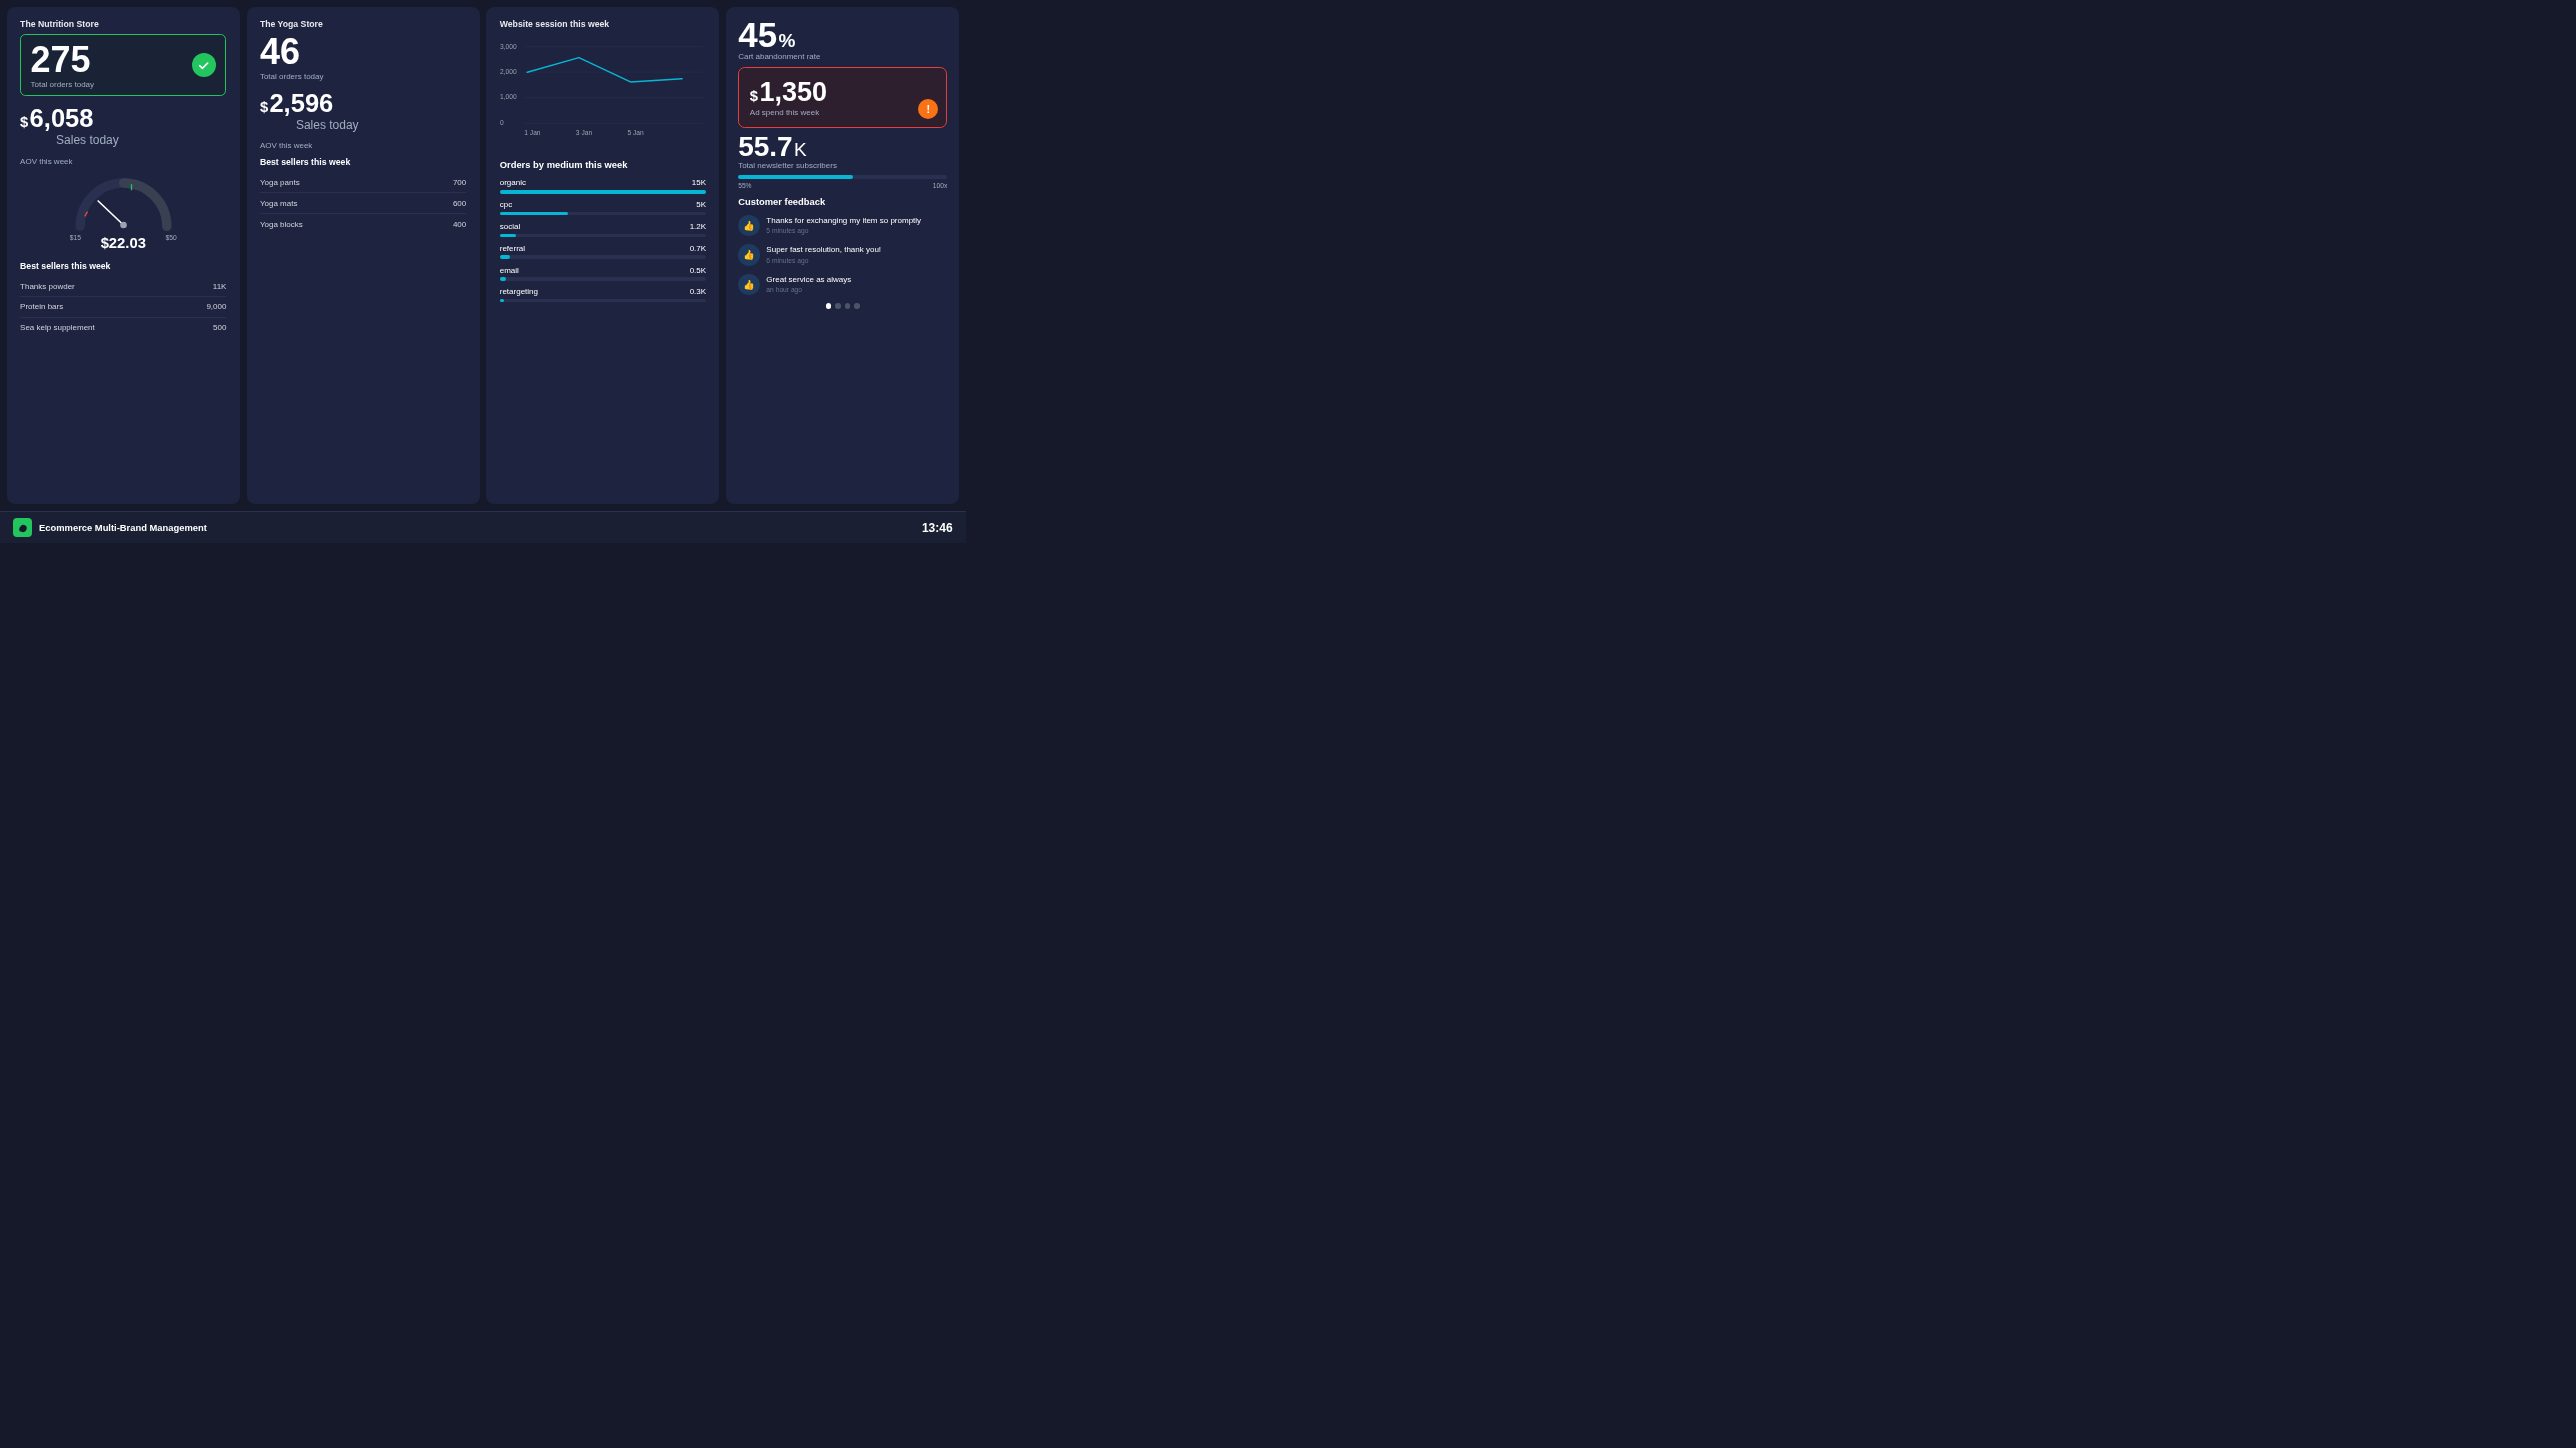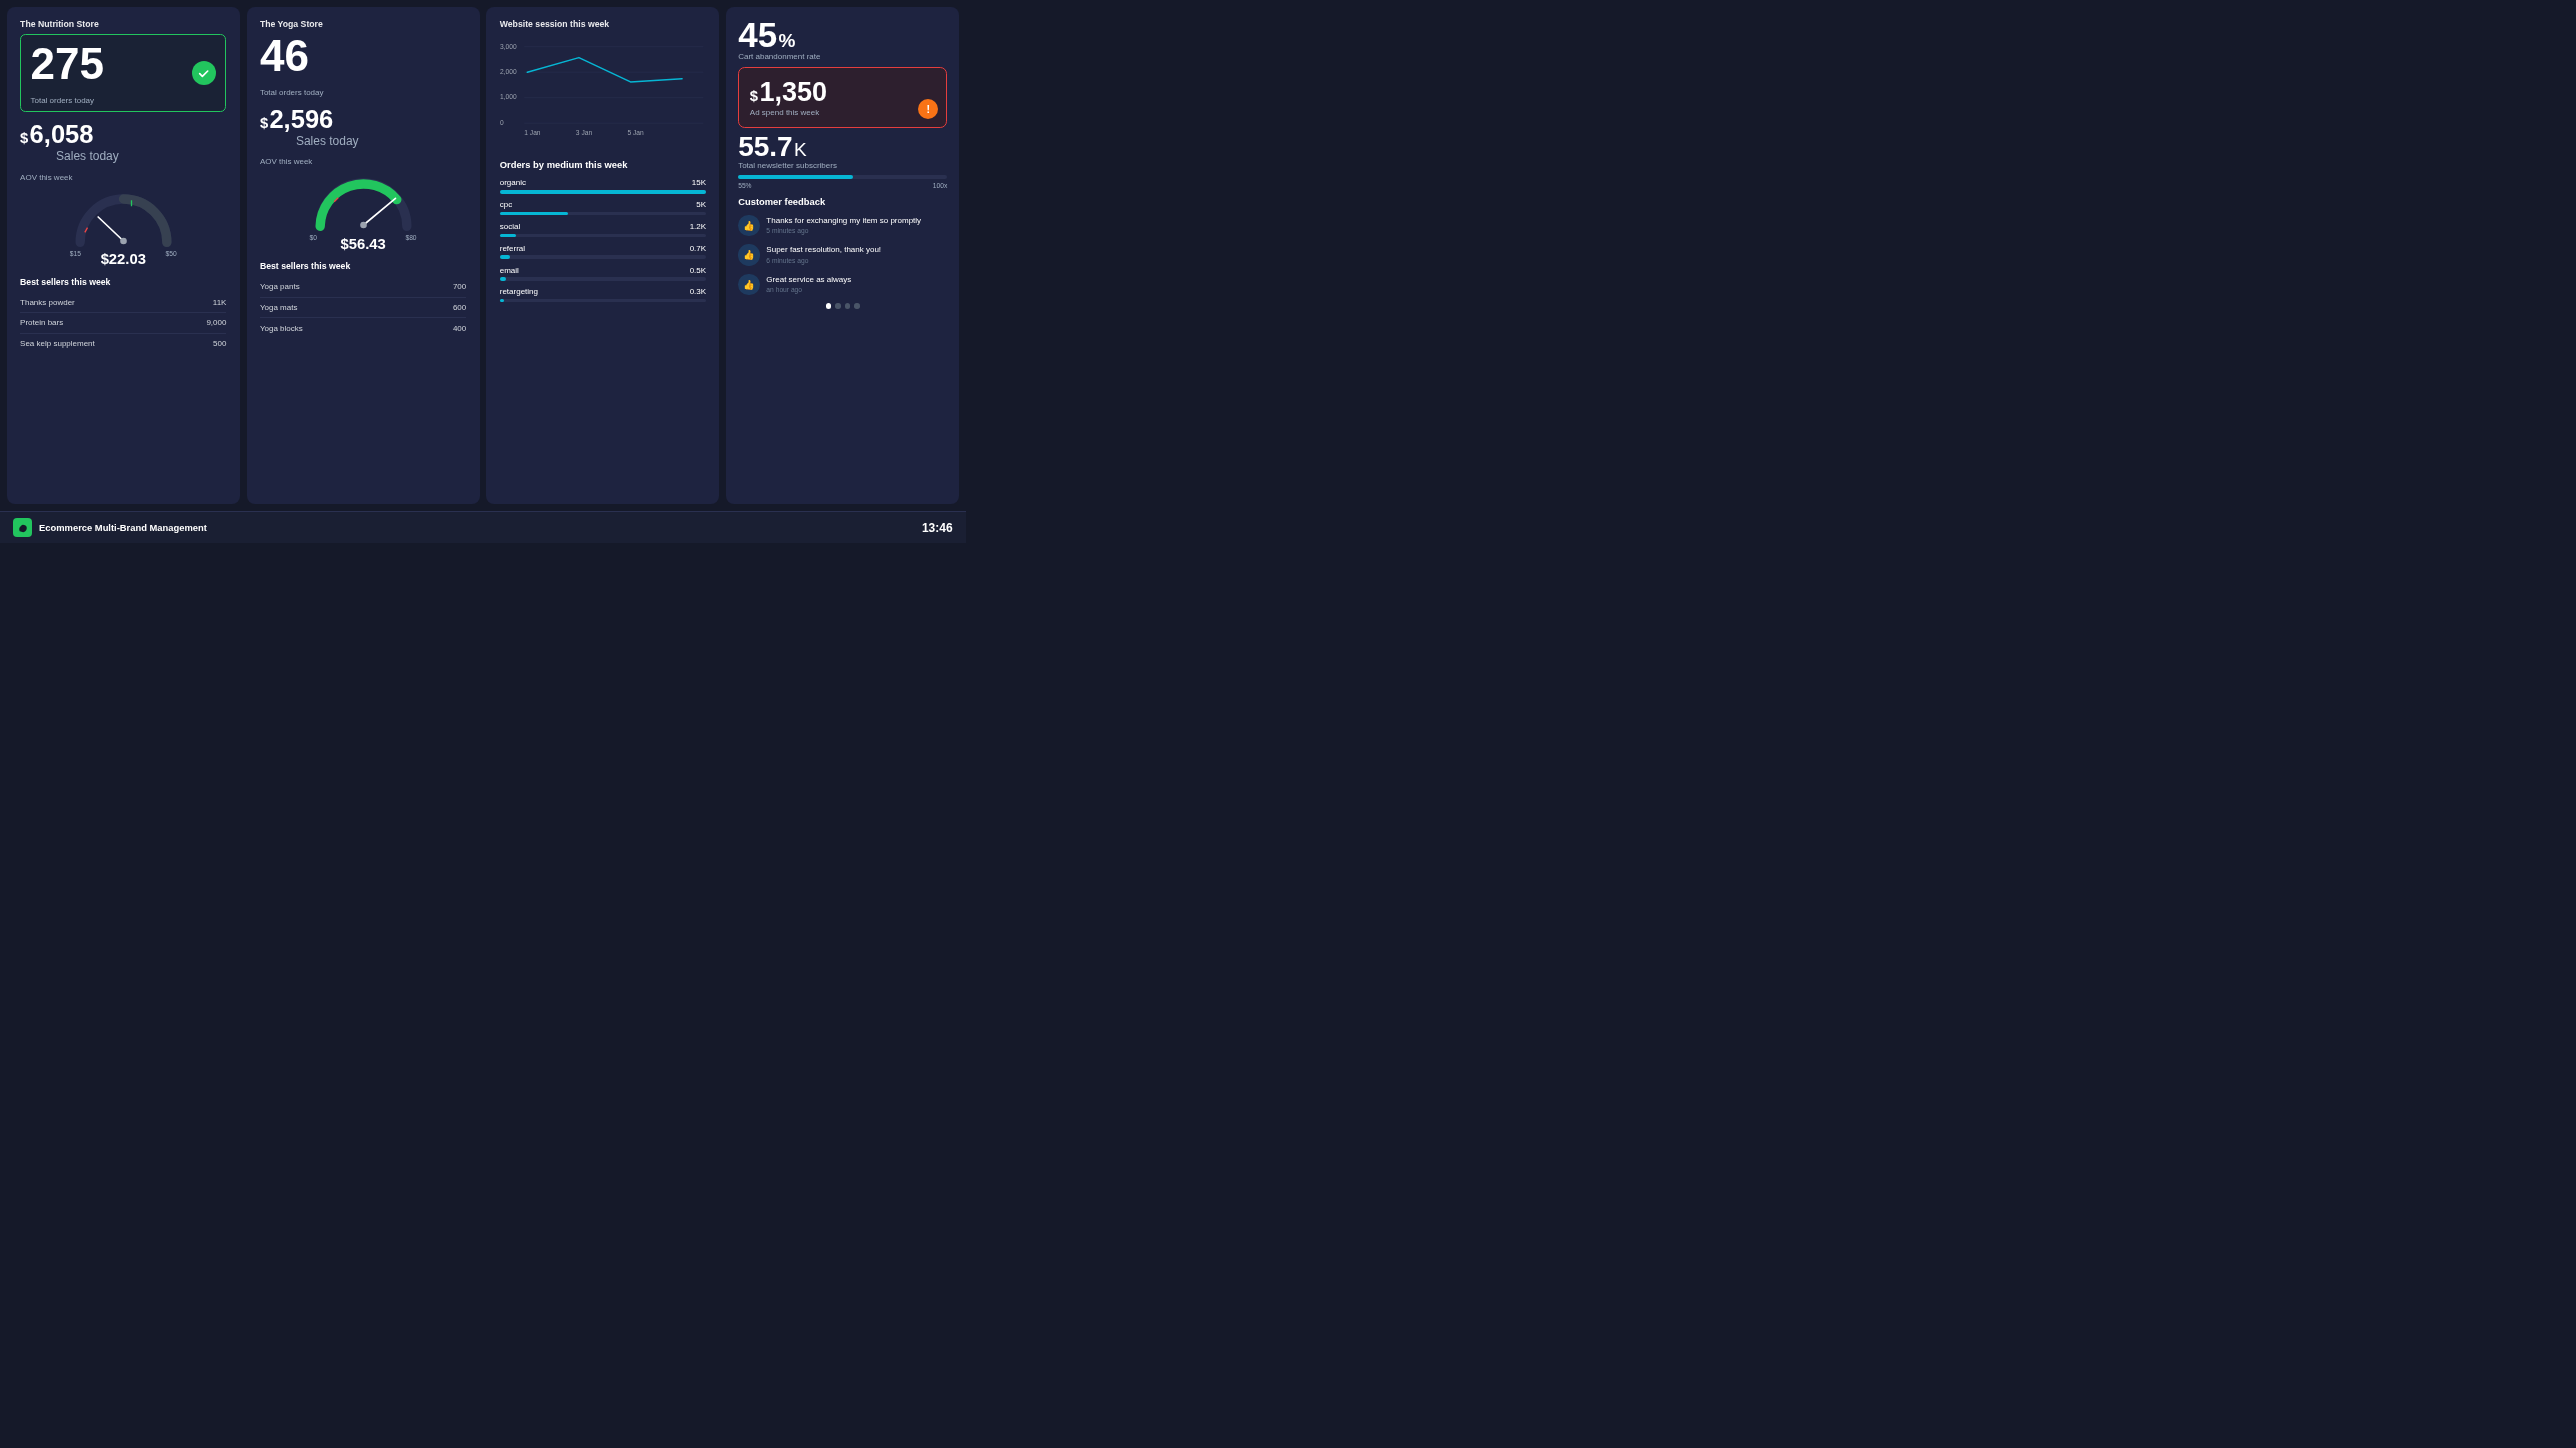--- a/index.html
+++ b/index.html
@@ -40,24 +40,24 @@
       border: 1.3px solid #22c55e;
       border-radius: 5.4px;
       padding: 6.7px 9.4px;
       margin-bottom: 8px;
       position: relative;
       display: flex;
       align-items: center;
       justify-content: space-between;
     }
     .big-number {
-      font-size: 44px;
+      font-size: 36px;
       font-weight: 700;
       line-height: 1;
-      margin-bottom: 10px;
+      margin-bottom: 2px;
     }
     .big-number-label {
       font-size: 8px;
       color: #a0aec0;
     }
     .check-circle {
       width: 24px;
       height: 24px;
       background: #22c55e;
       border-radius: 50%;
@@ -396,39 +396,20 @@
 
     <div style="margin-bottom:8px;">
       <div style="display:flex;align-items:baseline;gap:1.3px;">
         <span class="dollar-sign">$</span>
         <span class="sales-value">2,596</span>
       </div>
       <div class="sales-label">Sales today</div>
     </div>
 
     <div class="section-title">AOV this week</div>
-    <div class="gauge-container">
-      <svg class="gauge-svg" viewBox="0 0 160 90" xmlns="http://www.w3.org/2000/svg">
-
-        <path d="M 15,80 A 65,65 0 0,1 145,80" fill="none" stroke="#2a3050" stroke-width="14" stroke-linecap="round"></path>
-
-        <path d="M 15,80 A 65,65 0 0,1 130,40" fill="none" stroke="#22c55e" stroke-width="14" stroke-linecap="round"></path>
-
-        <line x1="36" y1="43" x2="42" y2="37" stroke="#ef4444" stroke-width="2"></line>
-
-        <line x1="80" y1="78" x2="128" y2="38" stroke="#fff" stroke-width="2.5" stroke-linecap="round"></line>
-
-        <circle cx="80" cy="78" r="5" fill="#9ca3af"></circle>
-      </svg>
-      <div class="gauge-labels">
-        <span>$0</span>
-        <span>$80</span>
-      </div>
-      <div class="gauge-value">$56.43</div>
-    </div>
 
     <div class="best-sellers-title">Best sellers this week</div>
     <div>
       <div class="seller-row">
         <span class="seller-name">Yoga pants</span>
         <span class="seller-count">700</span>
       </div>
       <div class="seller-row">
         <span class="seller-name">Yoga mats</span>
         <span class="seller-count">600</span>

